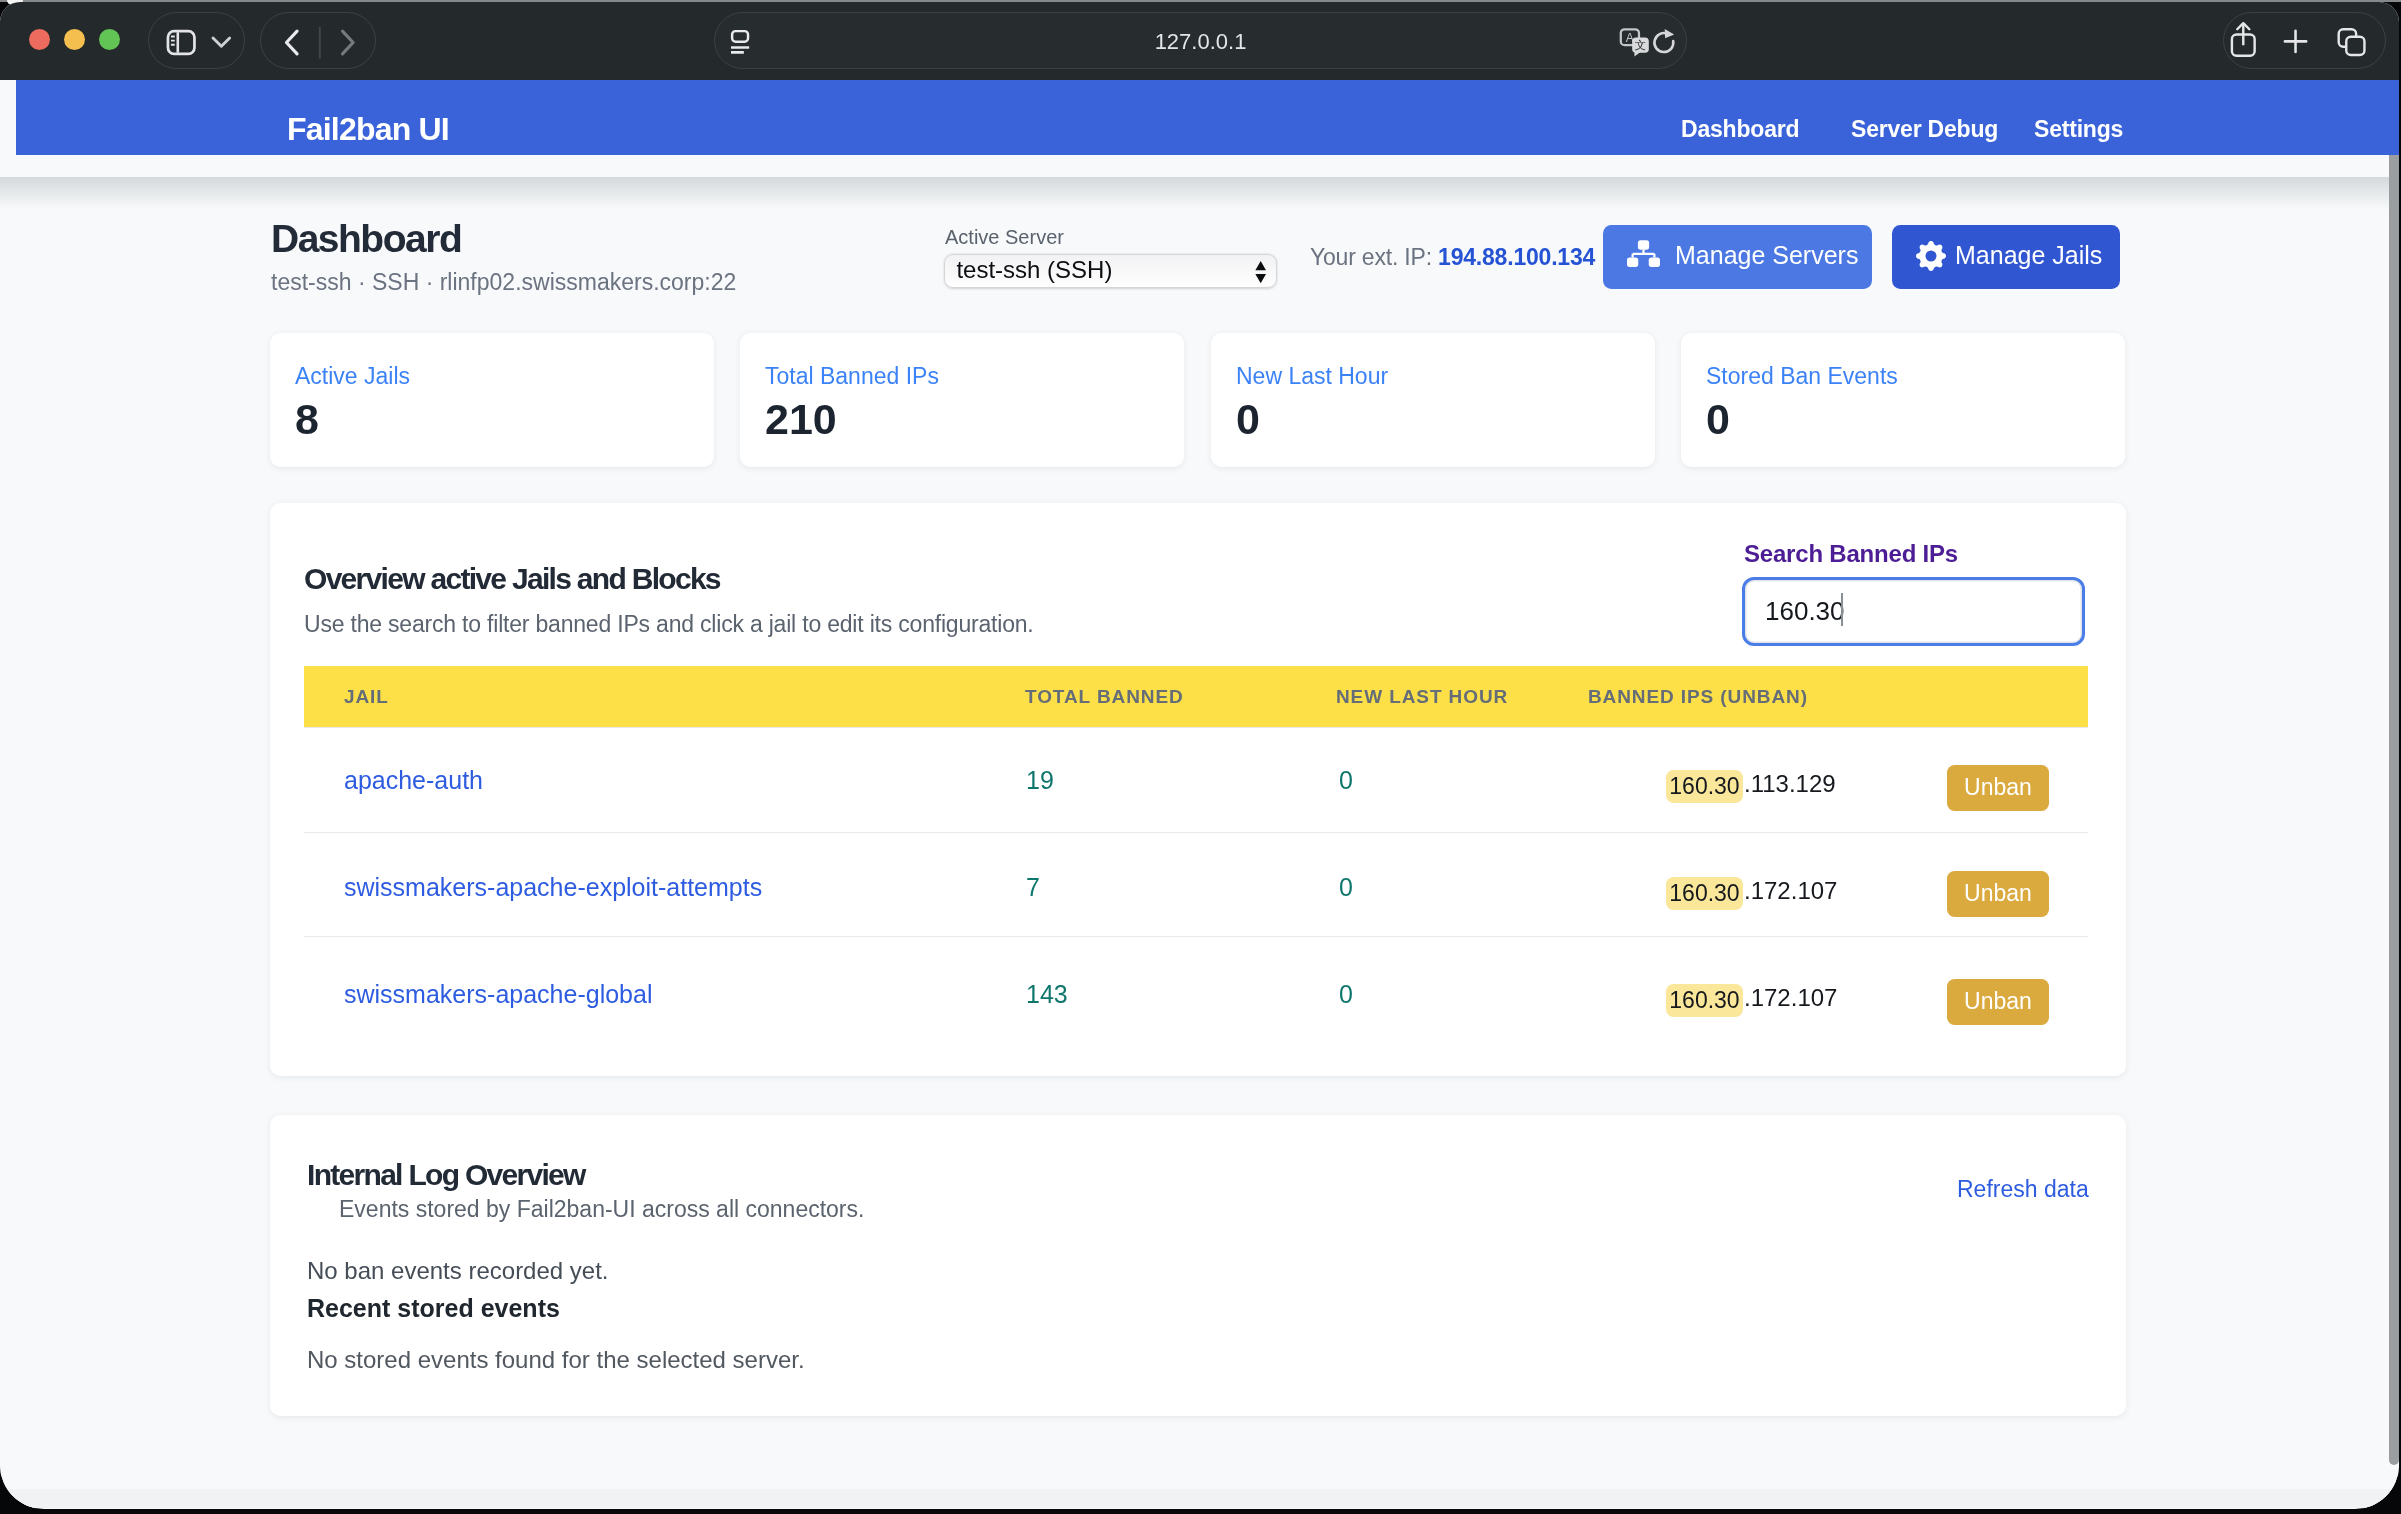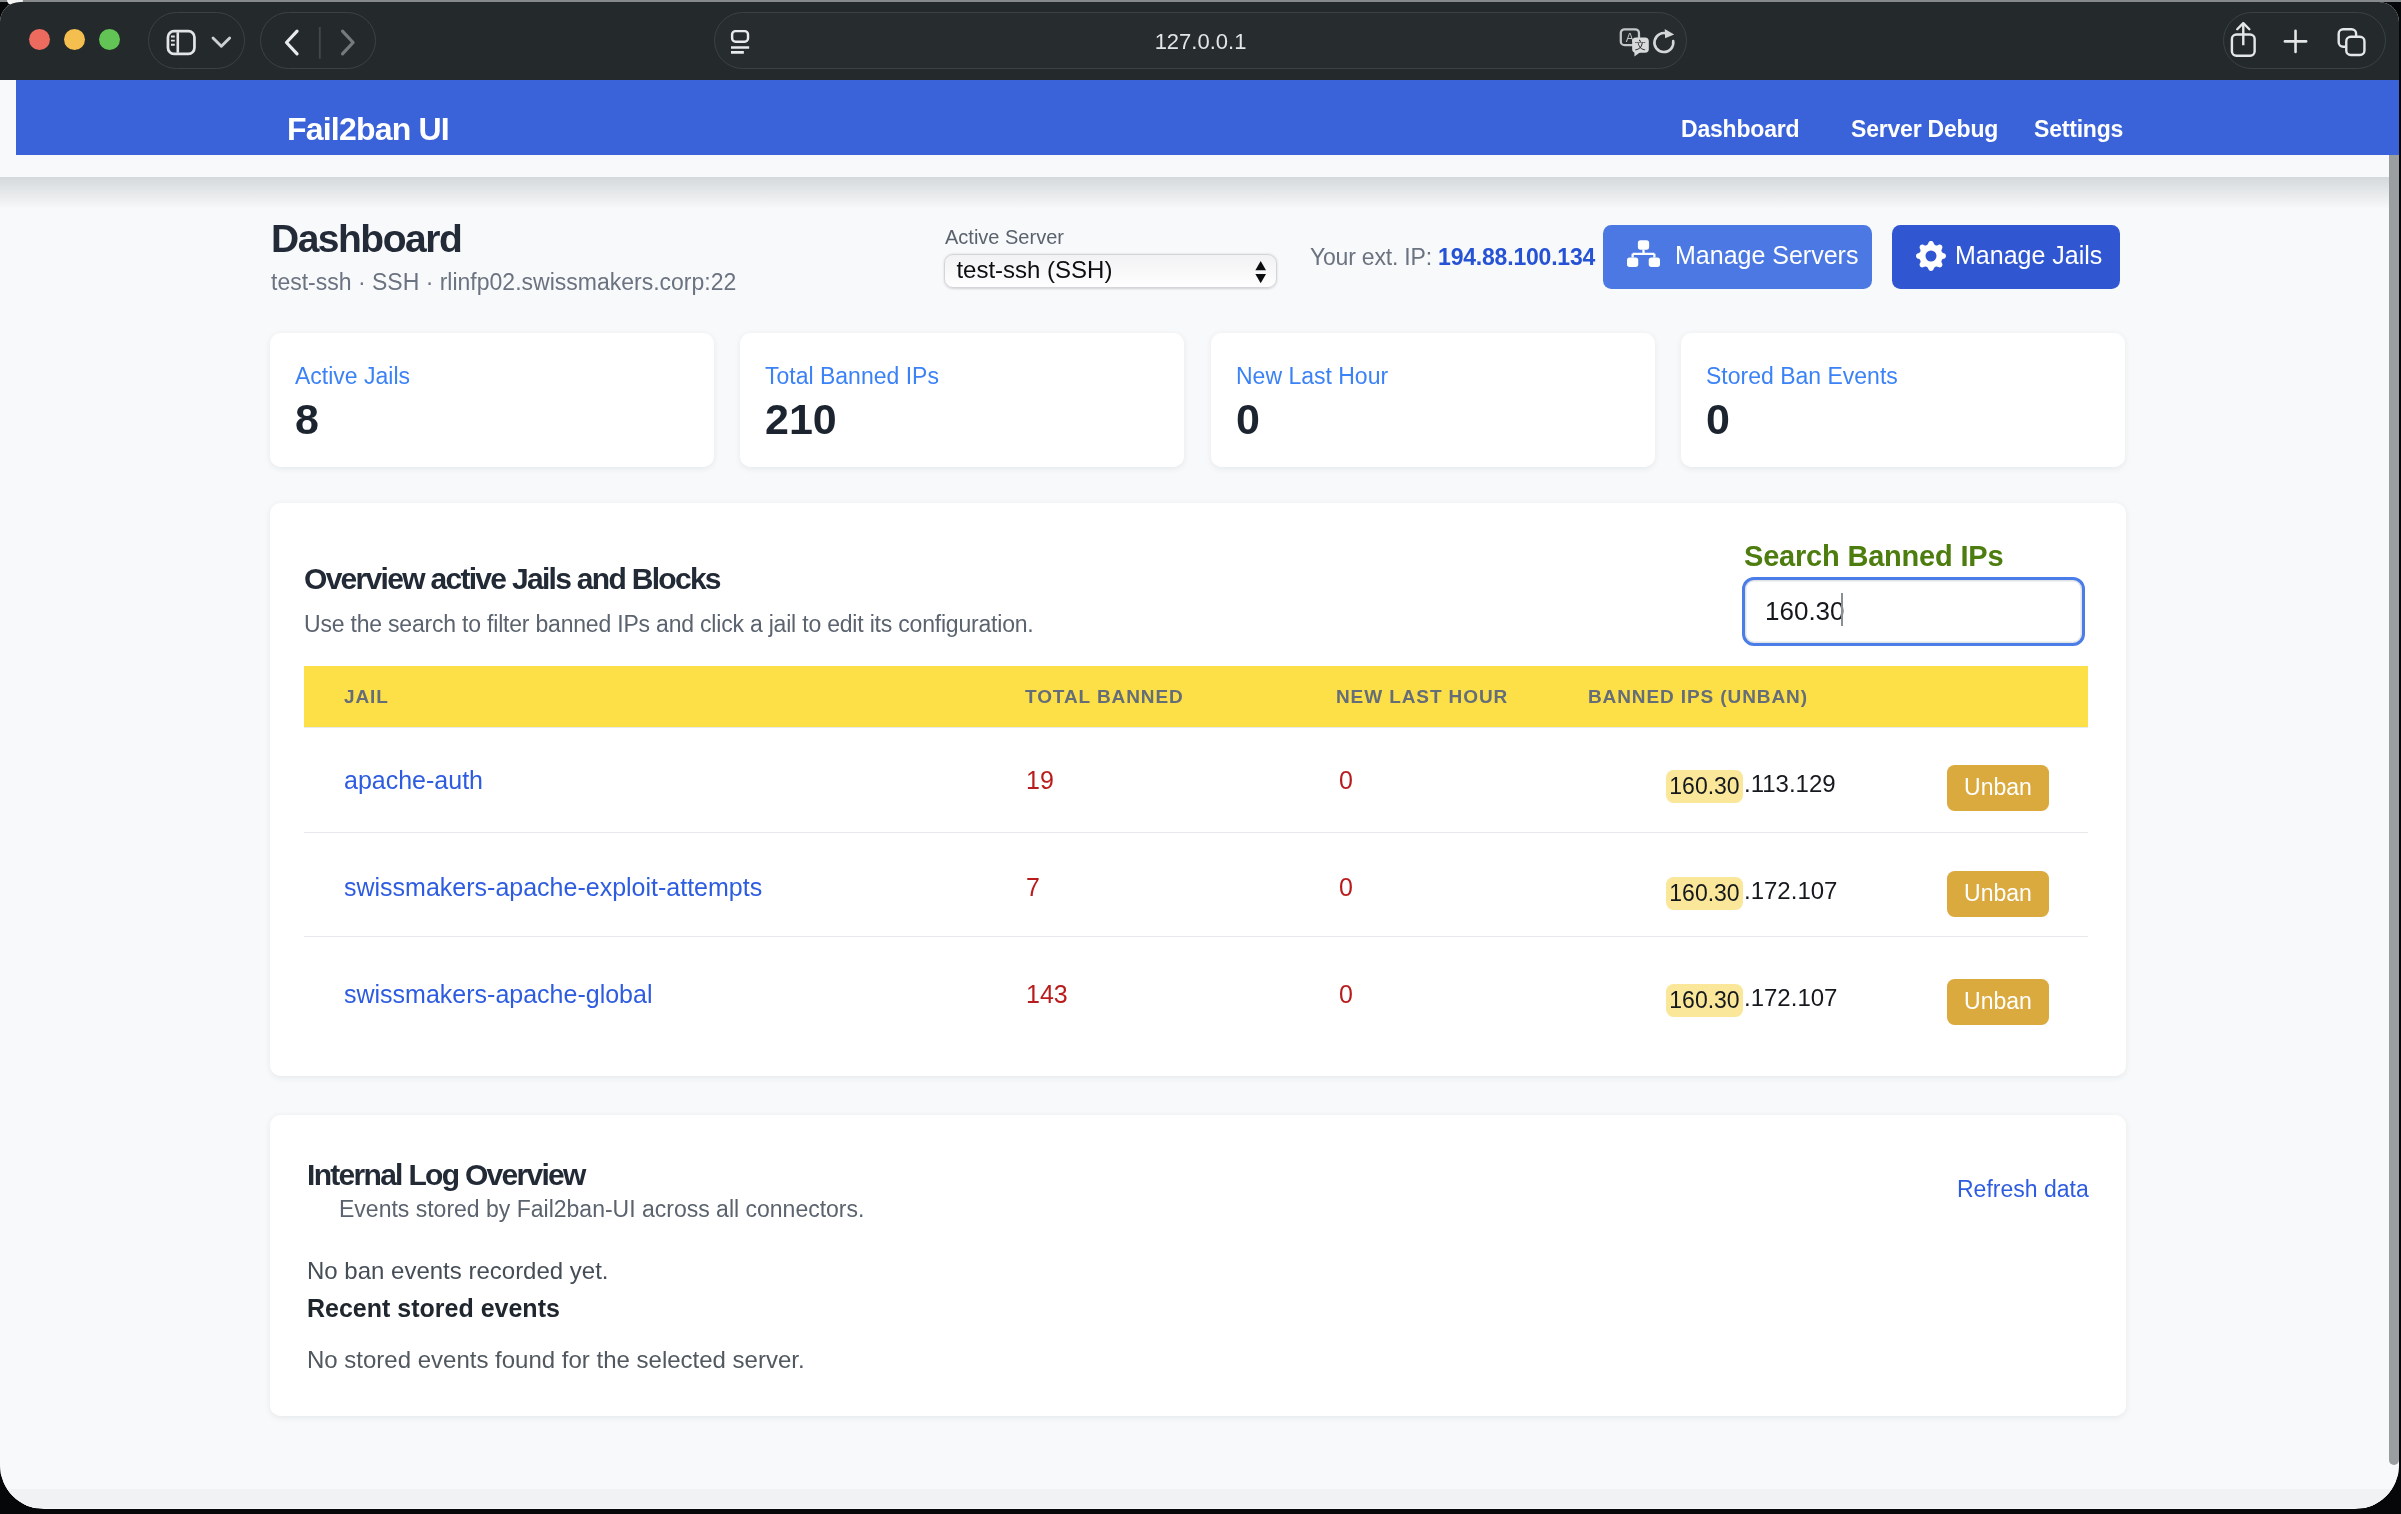--- a/index.html
+++ b/index.html
@@ -16,21 +16,21 @@
   #brand { position:absolute; left:271px; top:31px; color:#fff; font-size:32px; font-weight:bold; letter-spacing:-0.8px; }
   .navlink { position:absolute; top:36px; color:#fff; font-size:23px; font-weight:600; letter-spacing:-0.2px; }
   
   #content { position:absolute; left:0; top:175px; width:2401px; height:1331px; background:#f7f9fa; }
   .card { position:absolute; background:#fff; border-radius:10.7px; box-shadow:0 1.5px 6px rgba(20,30,50,.07); }
   .stat-label { position:absolute; left:25px; top:30px; font-size:23px; color:#3b82f6; }
   .stat-num { position:absolute; left:25px; top:62px; font-size:43px; font-weight:bold; color:#1c2430; }
   .hdrcell { position:absolute; top:20.5px; font-size:19px; font-weight:bold; letter-spacing:0.9px; color:#646d78; }
   .rowdiv { position:absolute; left:34px; width:1784px; height:1.5px; background:#e7e9ec; }
   .jlink { position:absolute; left:74px; font-size:25px; color:#2e5ce0; }
-  .tval { position:absolute; font-size:25px; color:#b91c1c; }
+  .tval { position:absolute; font-size:25px; color:#0f766e; }
   .chip { position:absolute; left:1396px; width:77px; height:33px; background:#fbe79a; border-radius:7.6px; font-size:23px; color:#15181d; text-align:center; line-height:33px; }
   .resttxt { position:absolute; left:1474px; font-size:24px; color:#15181d; }
   .unban { position:absolute; left:1677px; width:102px; height:46px; background:#dbaa3e; border-radius:7.6px; color:#fff; font-size:23px; text-align:center; line-height:44px; }
 </style>
 </head>
 <body>
 <div id="topline"></div>
 <div id="blob"></div>
 <div id="win">
   <div id="chrome">
@@ -130,21 +130,21 @@
         <div class="stat-num">0</div>
       </div>
     <div class="card" style="left:1681px; top:156px; width:444px; height:134px;">
         <div class="stat-label">Stored Ban Events</div>
         <div class="stat-num">0</div>
       </div>
 
     <div class="card" style="left:270px; top:326px; width:1856px; height:573px;">
       <div style="position:absolute; left:34px; top:59px; font-size:30px; font-weight:bold; color:#222a36; letter-spacing:-1.7px;">Overview active Jails and Blocks</div>
       <div style="position:absolute; left:34px; top:108px; font-size:23px; color:#5b636e; letter-spacing:-0.2px;">Use the search to filter banned IPs and click a jail to edit its configuration.</div>
-      <div style="position:absolute; left:1474px; top:37px; font-size:29px; font-weight:bold; color:#4d7c0f; letter-spacing:-0.2px;">Search Banned IPs</div>
+      <div style="position:absolute; left:1474px; top:37px; font-size:24px; font-weight:bold; color:#4c1d95; letter-spacing:-0.2px;">Search Banned IPs</div>
       <div style="position:absolute; left:1472px; top:74px; width:343px; height:69px; background:#fff; border:3px solid #4a7de8; border-radius:12px; box-shadow:inset 0 0 0 1.5px #e0e4e7;">
         <span style="position:absolute; left:20px; top:16.7px; font-size:26px; color:#14171b;">160.30</span>
         <span style="position:absolute; left:96px; top:13.7px; width:2.3px; height:33px; background:#8a8f94;"></span>
       </div>
 
       <div style="position:absolute; left:34px; top:163px; width:1784px; height:61px; background:#fde047;">
         <div class="hdrcell" style="left:40px;">JAIL</div>
         <div class="hdrcell" style="left:721px;">TOTAL BANNED</div>
         <div class="hdrcell" style="left:1032px;">NEW LAST HOUR</div>
         <div class="hdrcell" style="left:1284px;">BANNED IPS (UNBAN)</div>

